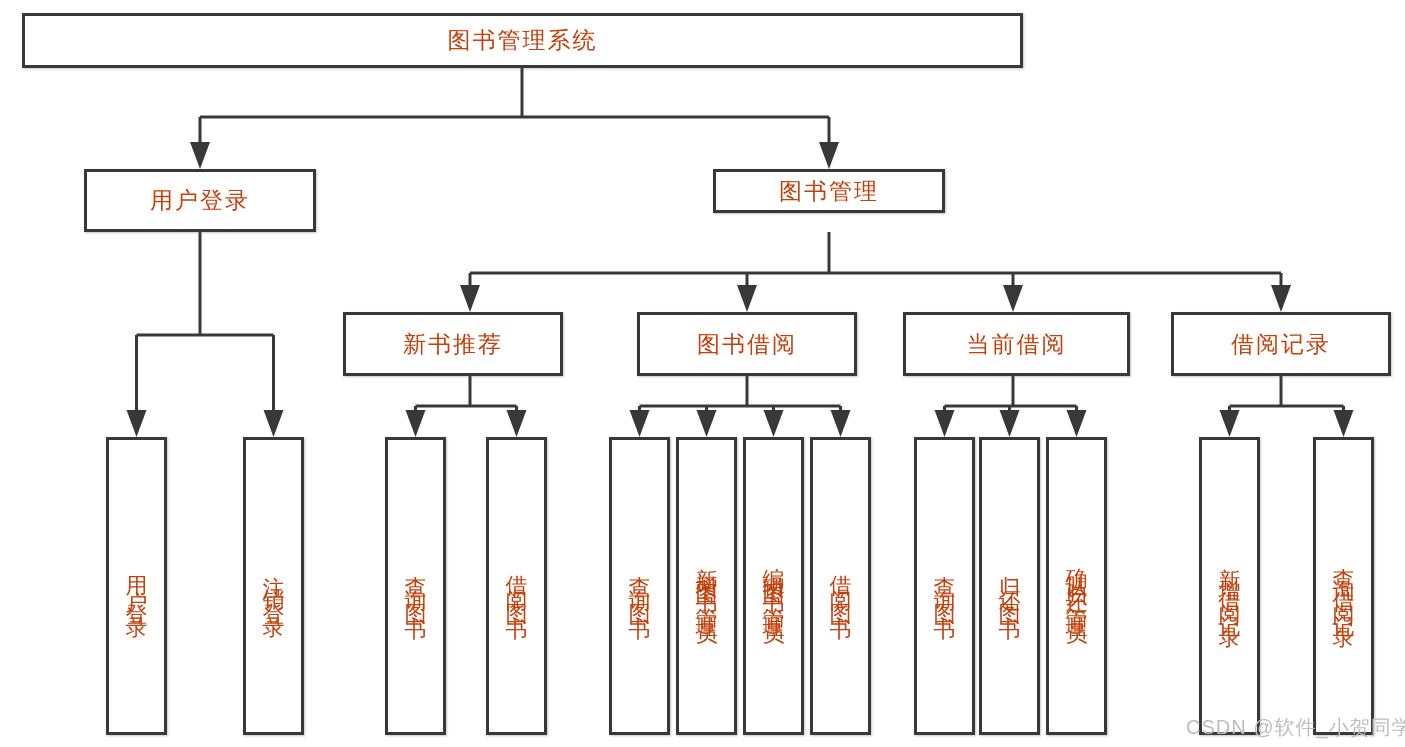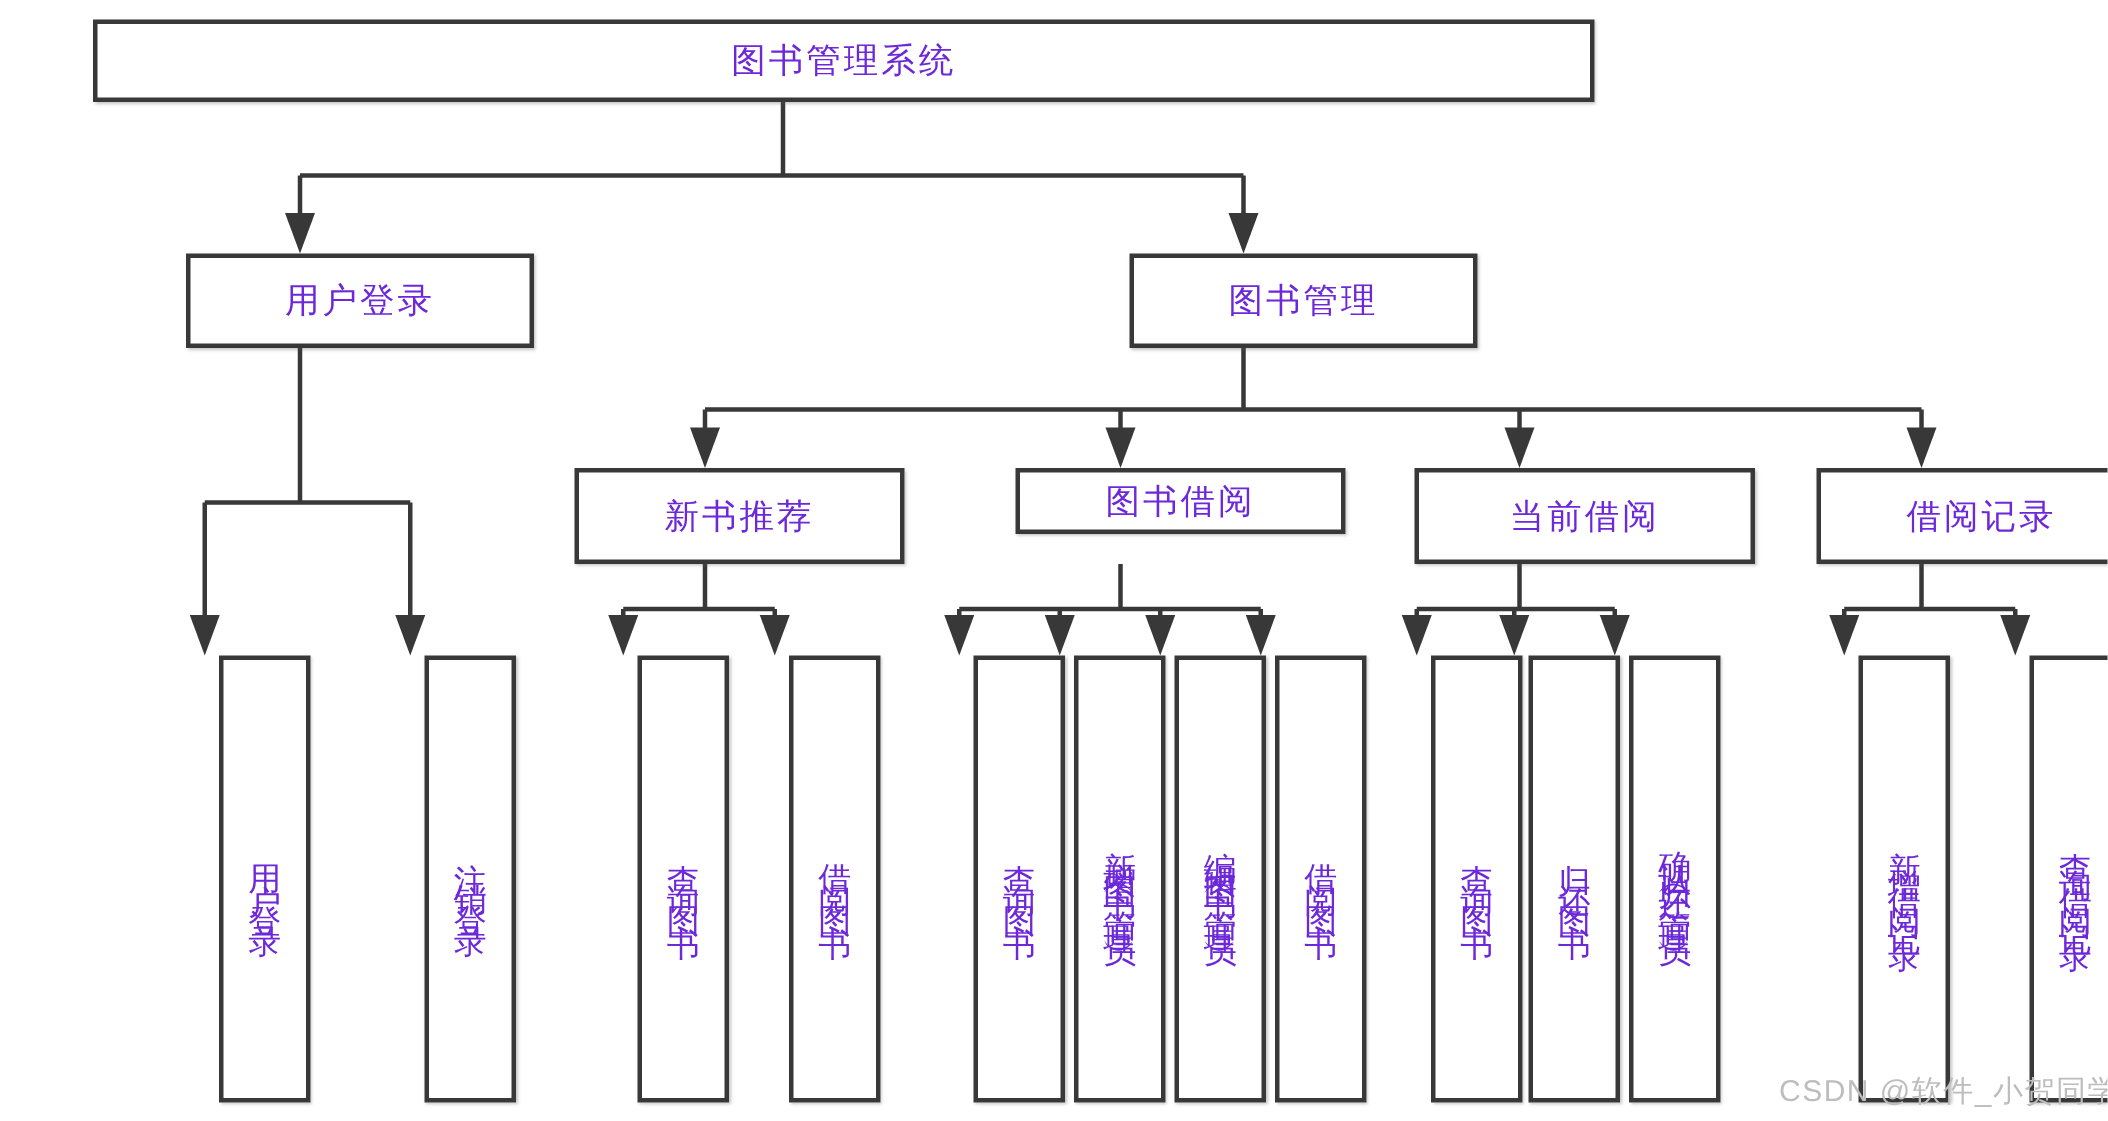--- a/index.html
+++ b/index.html
@@ -18,24 +18,23 @@
     z-index: 0;
   }
   .box {
     position: absolute;
     box-sizing: border-box;
     border: 3px solid #383838;
     background: #ffffff;
     display: flex;
     align-items: center;
     justify-content: center;
-    color: #6d28d9;
+    color: #c2410c;
     z-index: 1;
     box-shadow: 1px 1px 2px rgba(90,90,90,0.35);
-    margin-left: 40px;
   }
   .h {
     font-size: 23px;
     letter-spacing: 2px;
     font-weight: 400;
   }
   .v {
     writing-mode: vertical-rl;
     text-orientation: mixed;
     font-size: 22px;
@@ -82,24 +81,24 @@
       <polygon points="999.5,410 1019.5,410 1009.5,437" fill="#383838"></polygon>
       <polygon points="1066.5,410 1086.5,410 1076.5,437" fill="#383838"></polygon>
       <path d="M1281 376 V406 M1229.5 406 H1343.5 M1229.5 406 V431 M1343.5 406 V431" stroke="#383838" stroke-width="3" fill="none"></path>
       <polygon points="1219.5,410 1239.5,410 1229.5,437" fill="#383838"></polygon>
       <polygon points="1333.5,410 1353.5,410 1343.5,437" fill="#383838"></polygon>
     </svg>
 
   <div class="box h" style="left:22px; top:13px; width:1001px; height:55px">图书管理系统</div>
 
   <div class="box h" style="left:84px; top:169px; width:232px; height:63px">用户登录</div>
-  <div class="box h" style="left:713px; top:169px; width:232px; height:63px">图书管理</div>
+  <div class="box h" style="left:713px; top:169px; width:232px; height:44px">图书管理</div>
 
   <div class="box h" style="left:343px; top:312px; width:220px; height:64px">新书推荐</div>
-  <div class="box h" style="left:637px; top:312px; width:220px; height:44px">图书借阅</div>
+  <div class="box h" style="left:637px; top:312px; width:220px; height:64px">图书借阅</div>
   <div class="box h" style="left:903px; top:312px; width:227px; height:64px">当前借阅</div>
   <div class="box h" style="left:1171px; top:312px; width:220px; height:64px">借阅记录</div>
 
   <div class="box v" style="left: 106px; top: 437px; width: 61px; height: 298px; letter-spacing: 14px;">用户登录</div>
   <div class="box v" style="left: 243px; top: 437px; width: 61px; height: 298px; letter-spacing: 14px;">注销登录</div>
 
   <div class="box v" style="left: 385px; top: 437px; width: 61px; height: 298px; letter-spacing: 14px;">查询图书</div>
   <div class="box v" style="left: 486px; top: 437px; width: 61px; height: 298px; letter-spacing: 14px;">借阅图书</div>
 
   <div class="box v" style="left: 609px; top: 437px; width: 61px; height: 298px; letter-spacing: 14px;">查询图书</div>

